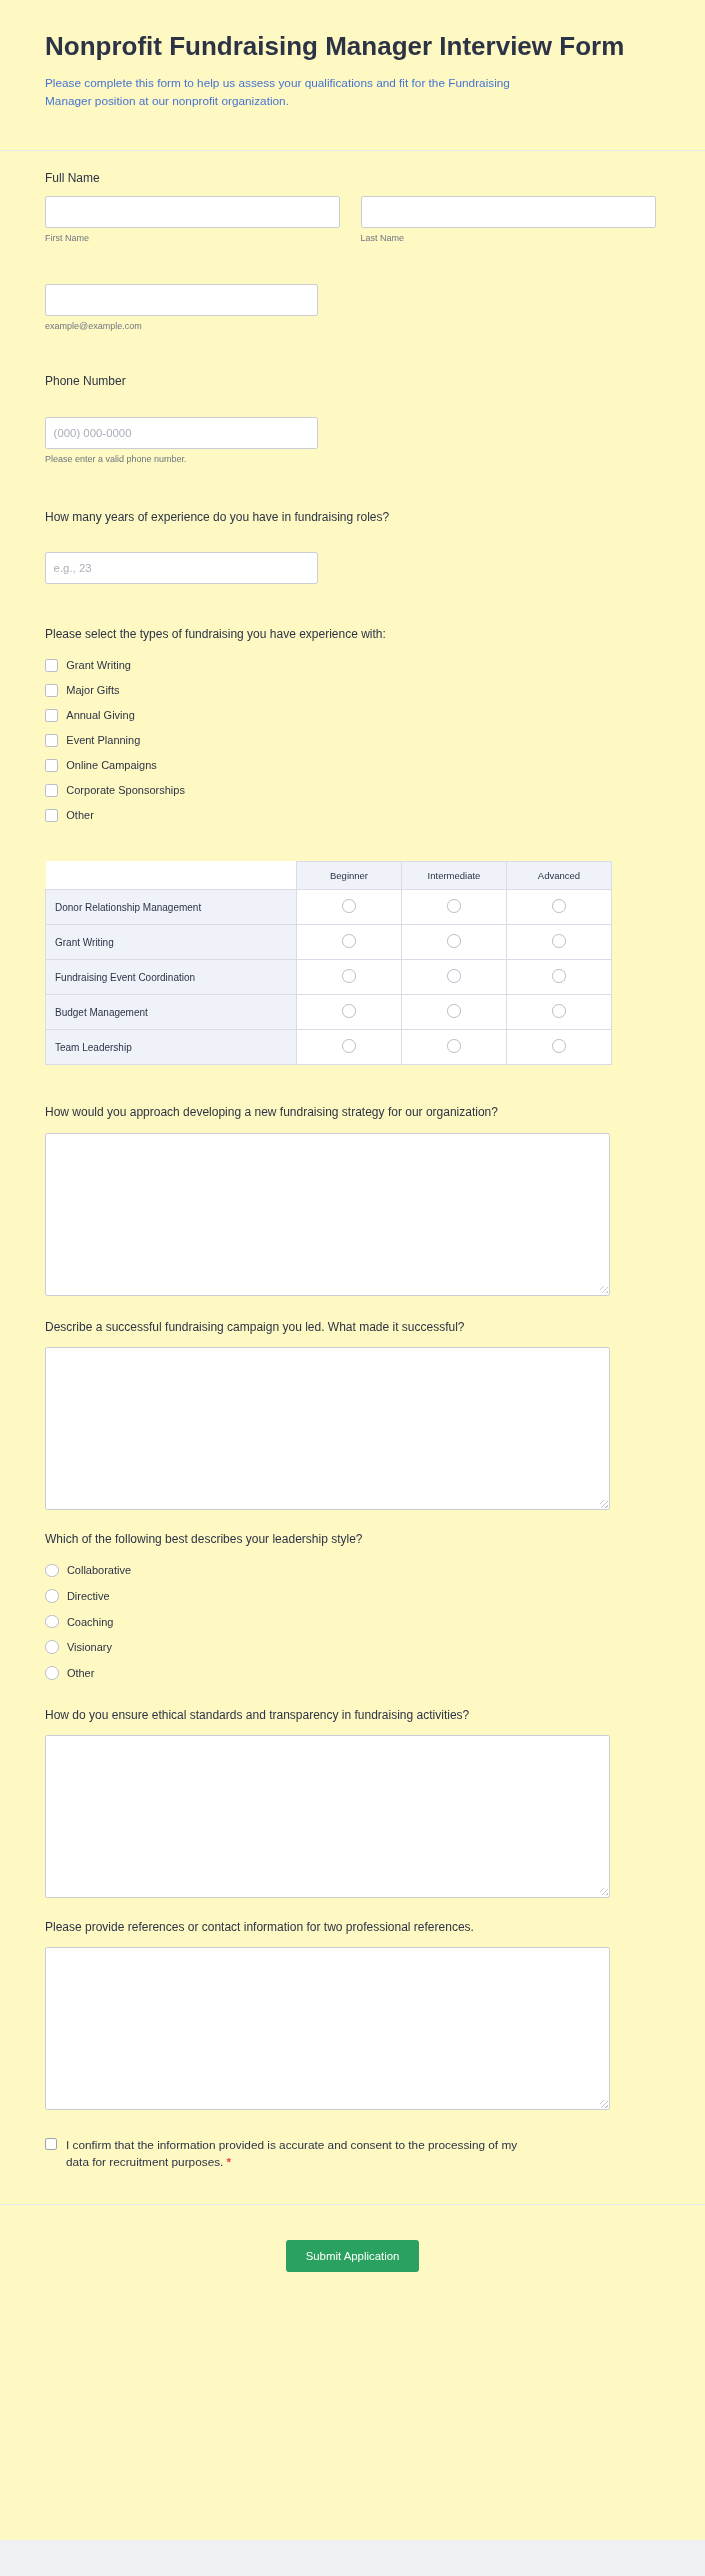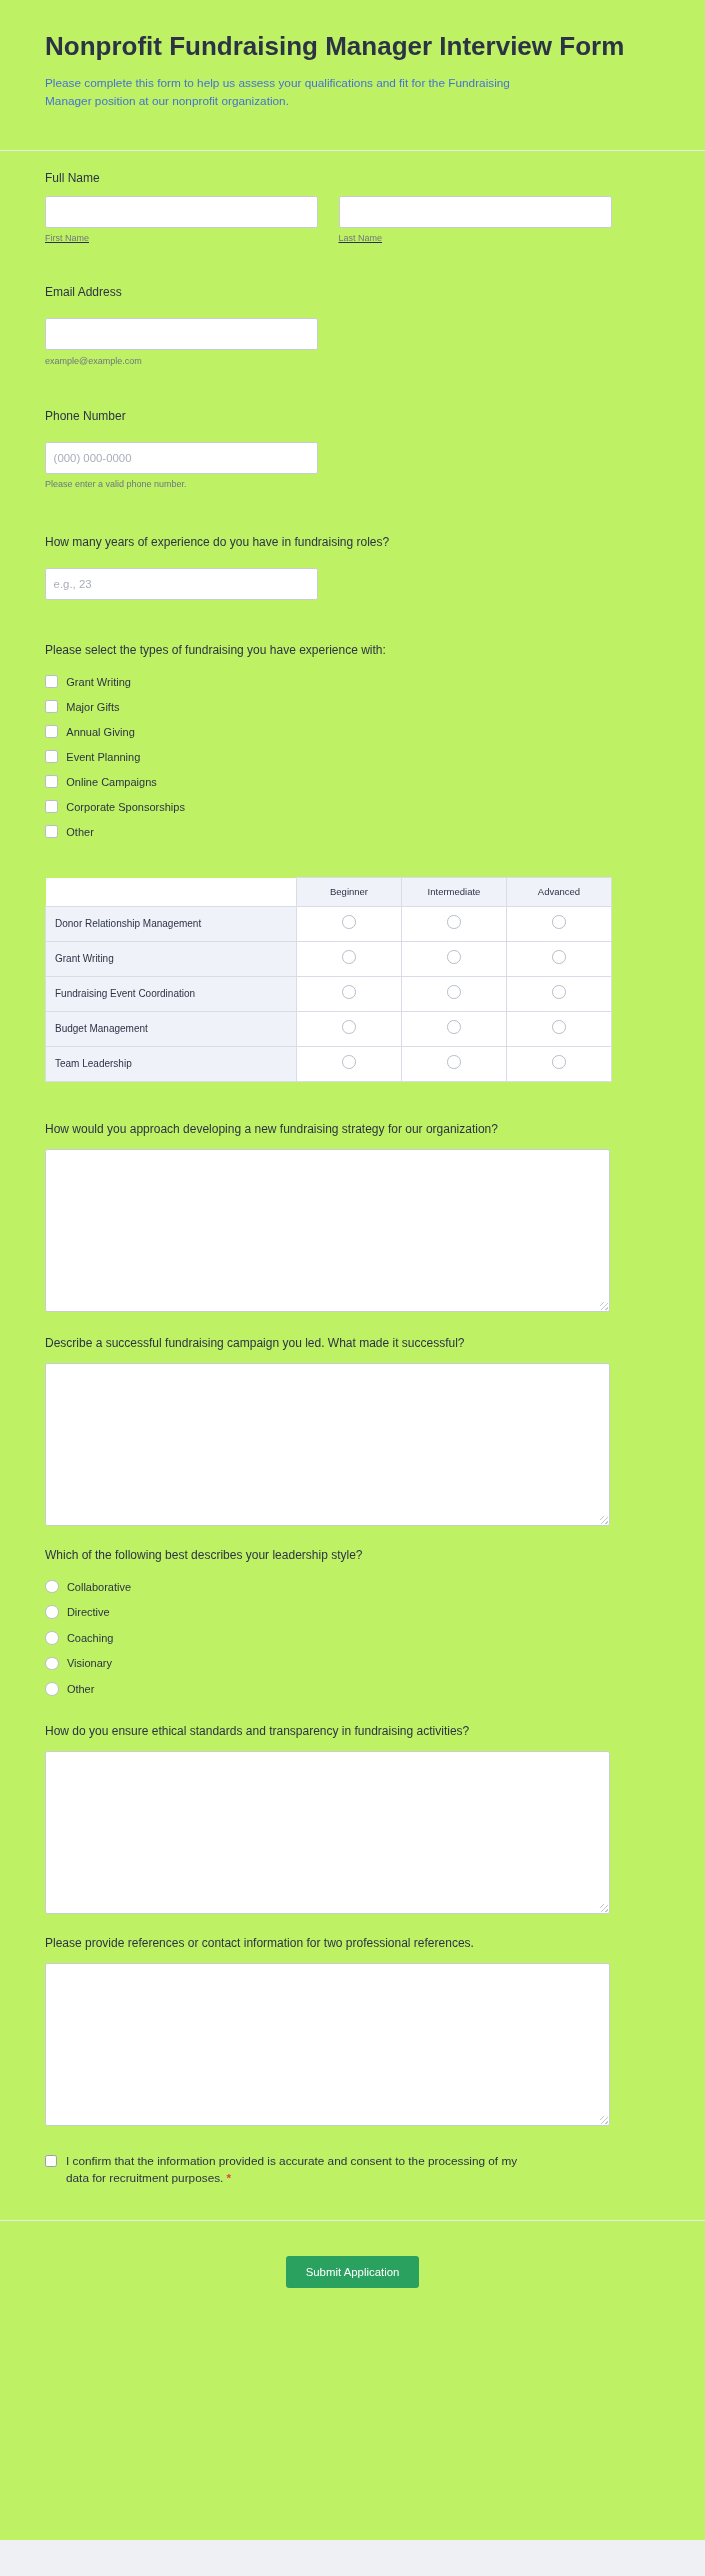--- a/index.html
+++ b/index.html
@@ -17,21 +17,21 @@
   html,body{margin:0;padding:0;}
   body{
     width:705px;
     min-height:2576px;
     background:var(--pagebg);
     font-family:"Liberation Sans", sans-serif;
     color:var(--title);
   }
   .card{
     width:705px;
-    background:#bef264;
+    background:#fef9c3;
     padding-bottom:0;
     margin-bottom:30px;
     min-height:2540px;
   }
   .inner{padding:0 45px;}
   .header{padding-top:30px;}
   h1.form-title{
     margin:0;
     font-size:26px;
     line-height:1.28;
@@ -68,28 +68,28 @@
     border-radius:2.3px;
     padding:0 7.6px;
     font-family:"Liberation Sans", sans-serif;
     font-size:11.4px;
     color:var(--title);
     background:#fff;
     outline:none;
   }
   .text-input::placeholder{color:#a9aeb8;}
   .name-row{display:flex;gap:20.5px;margin-top:10px;}
-  .subfield{width:273px;text-decoration:underline;}
+  .subfield{width:295px;}
   .subfield .text-input{width:100%;}
   .sublabel{
     margin-top:5.3px;
     font-size:9px;
     color:var(--sublabel);
   }
-  .mt13{margin-top:18px;}
+  .mt13{margin-top:27px;}
   .f-fullname{margin-top:19px;}
   .f-email{margin-top:41px;}
   .f-phone{margin-top:42px;}
   .f-years{margin-top:45px;}
   .f-types{margin-top:42px;}
   .f-matrix{margin-top:33px;}
   .f-strategy{margin-top:39px;}
   .f-campaign{margin-top:23px;}
   .f-leadership{margin-top:21px;}
   .f-ethics{margin-top:21px;}
@@ -237,21 +237,20 @@
           <div class="sublabel">First Name</div>
         </div>
         <div class="subfield">
           <input type="text" class="text-input" style="">
           <div class="sublabel">Last Name</div>
         </div>
       </div>
     </div>
 
     <div class="field f-email">
-      <span class="q">Email Address</span>
       <input type="text" class="text-input mt13" style="">
       <div class="sublabel">example@example.com</div>
     </div>
 
     <div class="field f-phone">
       <span class="q">Phone Number</span>
       <input type="text" class="text-input mt13" placeholder="(000) 000-0000" style="">
       <div class="sublabel">Please enter a valid phone number.</div>
     </div>
 

